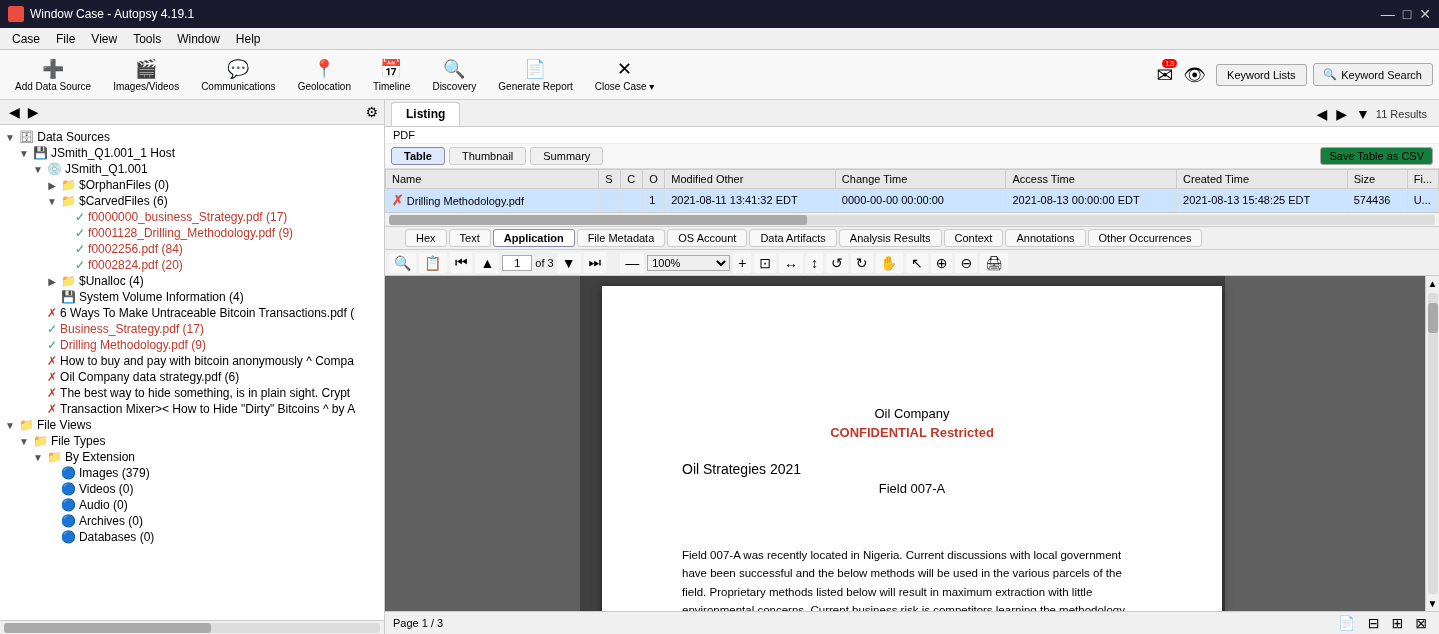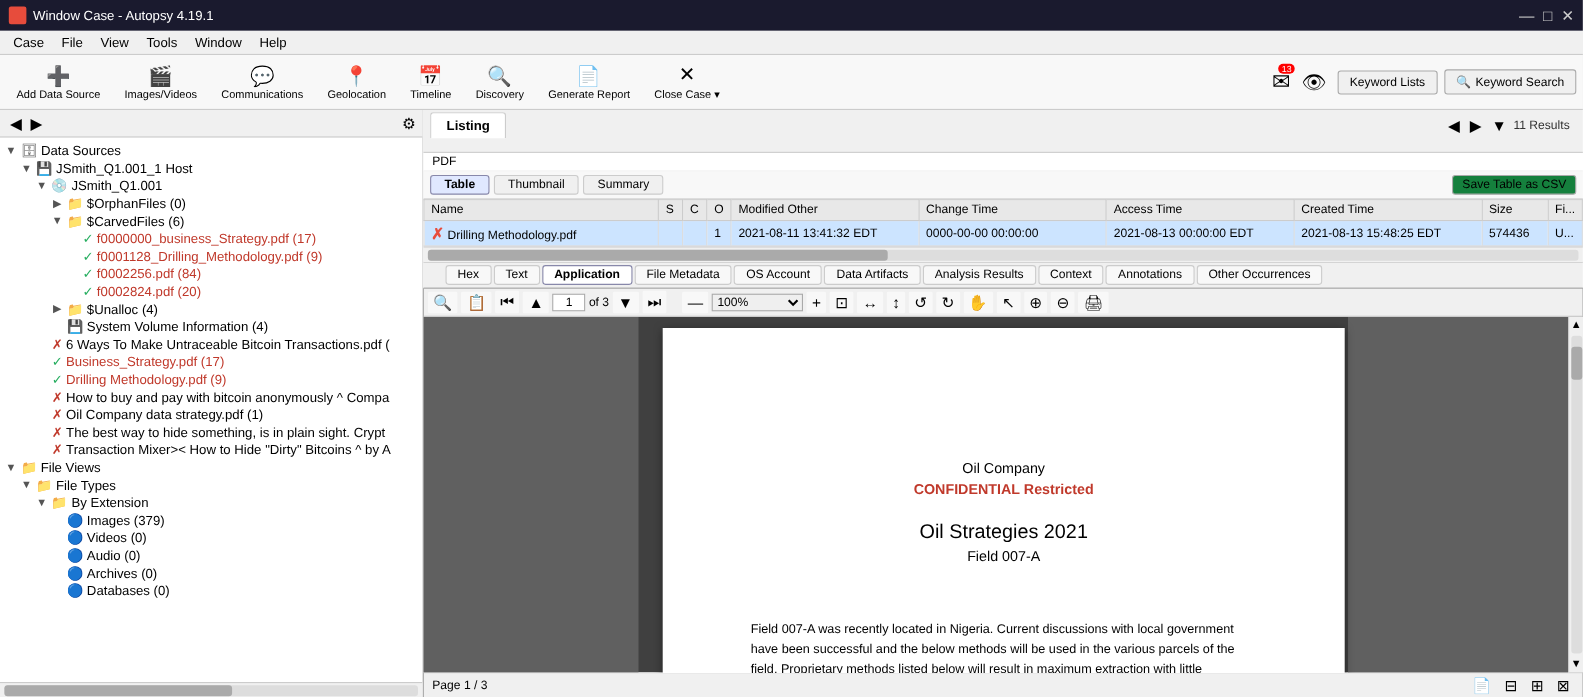--- a/index.html
+++ b/index.html
@@ -41,21 +41,21 @@
     .tree-indent-1 { padding-left: 18px; }
     .tree-indent-2 { padding-left: 32px; }
     .tree-indent-3 { padding-left: 46px; }
     .tree-indent-4 { padding-left: 60px; }
     .expand-icon { font-size: 10px; width: 12px; text-align: center; color: #555; }
 
     
     #right-panel { flex: 1; display: flex; flex-direction: column; background: #fff; }
 
     
-    #listing-tab-bar { background: #f0f0f0; border-bottom: 1px solid #ccc; display: flex; align-items: center; padding: 2px 6px 12px; gap: 2px; position: relative; }
+    #listing-tab-bar { background: #f0f0f0; border-bottom: 1px solid #ccc; display: flex; align-items: center; padding: 2px 6px 0; gap: 2px; position: relative; }
     .listing-tab { padding: 4px 14px; border: 1px solid #ccc; border-bottom: none; cursor: pointer; background: #f8f8f8; border-radius: 3px 3px 0 0; font-size: 12px; }
     .listing-tab.active { background: #fff; font-weight: bold; border-bottom: 1px solid #fff; }
     .tab-nav-right { margin-left: auto; display: flex; align-items: center; gap: 3px; }
     .tab-nav-btn { font-size: 14px; cursor: pointer; padding: 0 3px; }
     .results-count { font-size: 11px; color: #333; margin-right: 6px; }
 
     
     #pdf-label { padding: 2px 8px; font-size: 11px; border-bottom: 1px solid #eee; background: #fff; }
 
     
@@ -92,21 +92,21 @@
     #pdf-toolbar { background: #f0f0f0; border-bottom: 1px solid #ccc; display: flex; align-items: center; padding: 2px 4px; gap: 3px; }
     .pdf-tool-btn { font-size: 14px; cursor: pointer; padding: 1px 4px; border: 1px solid transparent; border-radius: 2px; background: #f8f8f8; }
     .page-nav { display: flex; align-items: center; gap: 3px; font-size: 11px; }
     .page-input { width: 30px; text-align: center; border: 1px solid #aaa; font-size: 11px; padding: 1px 2px; }
     .zoom-select { width: 83px; font-size: 11px; border: 1px solid #aaa; }
     #pdf-content { flex: 1; display: flex; justify-content: center; align-items: flex-start; overflow-y: auto; padding: 10px; position: relative; }
     .pdf-page { background: #fff; box-shadow: 0 2px 8px rgba(0,0,0,0.5); width: 620px; min-height: 500px; padding: 60px 80px 60px; display: flex; flex-direction: column; align-items: center; position: relative; }
     .pdf-page-content { width: 100%; }
     .pdf-company { text-align: center; font-size: 13px; margin-bottom: 4px; }
     .pdf-confidential { text-align: center; font-size: 13px; color: #c0392b; font-weight: bold; margin-bottom: 21px; }
-    .pdf-subtitle { text-align: center; font-size: 18px; margin-bottom: 4px; }
+    .pdf-subtitle { text-align: left; font-size: 14px; margin-bottom: 4px; }
     .pdf-field { text-align: center; font-size: 13px; margin-bottom: 20px; }
     .pdf-body { font-size: 11.5px; line-height: 1.6; text-align: left; }
     #pdf-footer { background: #f0f0f0; border-top: 1px solid #ccc; padding: 2px 8px; display: flex; align-items: center; justify-content: space-between; font-size: 11px; }
     .pdf-footer-tools { display: flex; gap: 4px; }
     .pdf-footer-btn { font-size: 14px; cursor: pointer; padding: 1px 4px; }
 
     
     .v-scrollbar { width: 14px; background: #f0f0f0; border-left: 1px solid #ccc; display: flex; flex-direction: column; align-items: center; }
     .v-scrollbar-btn { font-size: 10px; cursor: pointer; padding: 2px; }
     .v-scrollbar-track { flex: 1; width: 10px; background: #ddd; border-radius: 3px; margin: 2px; position: relative; }
@@ -268,21 +268,21 @@
         <span style="color:#c0392b;">Drilling Methodology.pdf (9)</span>
       </div>
       <div class="tree-item tree-indent-2">
         <span class="expand-icon"></span>
         <span style="color:#c0392b;">✗</span>
         <span>How to buy and pay with bitcoin anonymously ^ Compa</span>
       </div>
       <div class="tree-item tree-indent-2">
         <span class="expand-icon"></span>
         <span style="color:#c0392b;">✗</span>
-        <span>Oil Company data strategy.pdf (1)</span>
+        <span>Oil Company data strategy.pdf (6)</span>
       </div>
       <div class="tree-item tree-indent-2">
         <span class="expand-icon"></span>
         <span style="color:#c0392b;">✗</span>
         <span>The best way to hide something, is in plain sight. Crypt</span>
       </div>
       <div class="tree-item tree-indent-2">
         <span class="expand-icon"></span>
         <span style="color:#c0392b;">✗</span>
         <span>Transaction Mixer&gt;&lt; How to Hide "Dirty" Bitcoins ^ by A</span>

